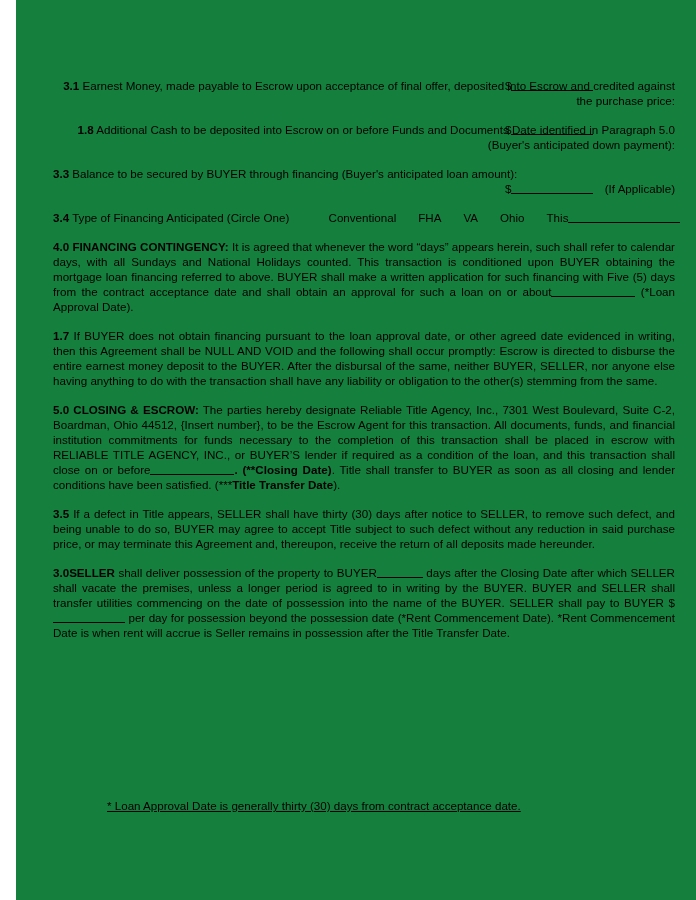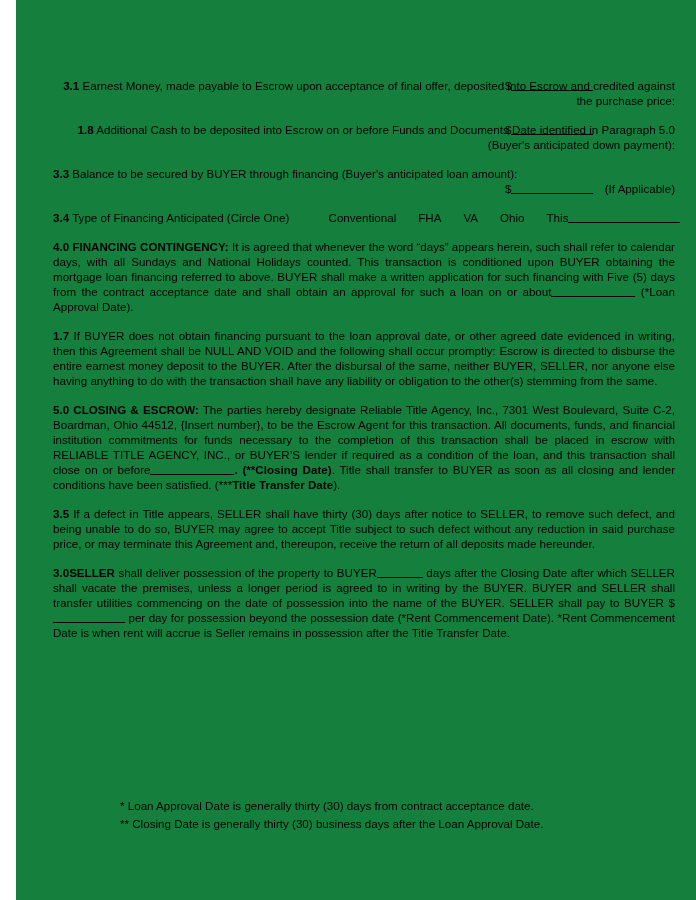--- a/index.html
+++ b/index.html
@@ -84,22 +84,23 @@
 
   .footnotes {
     position: absolute;
     left: 88px;
     top: 798px;
     width: 572px;
     line-height: 16.5px;
     text-align: left;
   }
   .footnote {
-    margin: 0 0 1px 16px;
+    margin: 0 0 1px 3px;
     text-indent: 0;
+    text-decoration: underline;
   }
   .footnote.hang {
     padding-left: 20px;
     text-indent: -20px;
   }
 </style>
 </head>
 <body>
 
 <div class="page">
@@ -164,16 +165,15 @@
       <b>3.0</b><b>SELLER</b>
       <span>shall deliver possession of the property to BUYER</span><span class="blank blank-days"></span>
       <span>days after the Closing Date after which SELLER shall vacate the premises, unless a longer period is agreed to in writing by the BUYER.  BUYER and SELLER shall transfer utilities commencing on the date of possession into the name of the BUYER.  SELLER shall pay to BUYER $</span><span class="blank blank-rent"></span>
       <span>per day for possession beyond the possession date (*Rent Commencement Date).   *Rent Commencement Date is when rent will accrue is Seller remains in possession after the Title Transfer Date.</span>
     </div>
 
   </div>
 
   <div class="footnotes">
     <p class="footnote">* Loan Approval Date is generally thirty (30) days from contract acceptance date.</p>
-    <p class="footnote">** Closing Date is generally thirty (30) business days after the Loan Approval Date.</p>
   </div>
 
 </div>
 
 </body></html>

